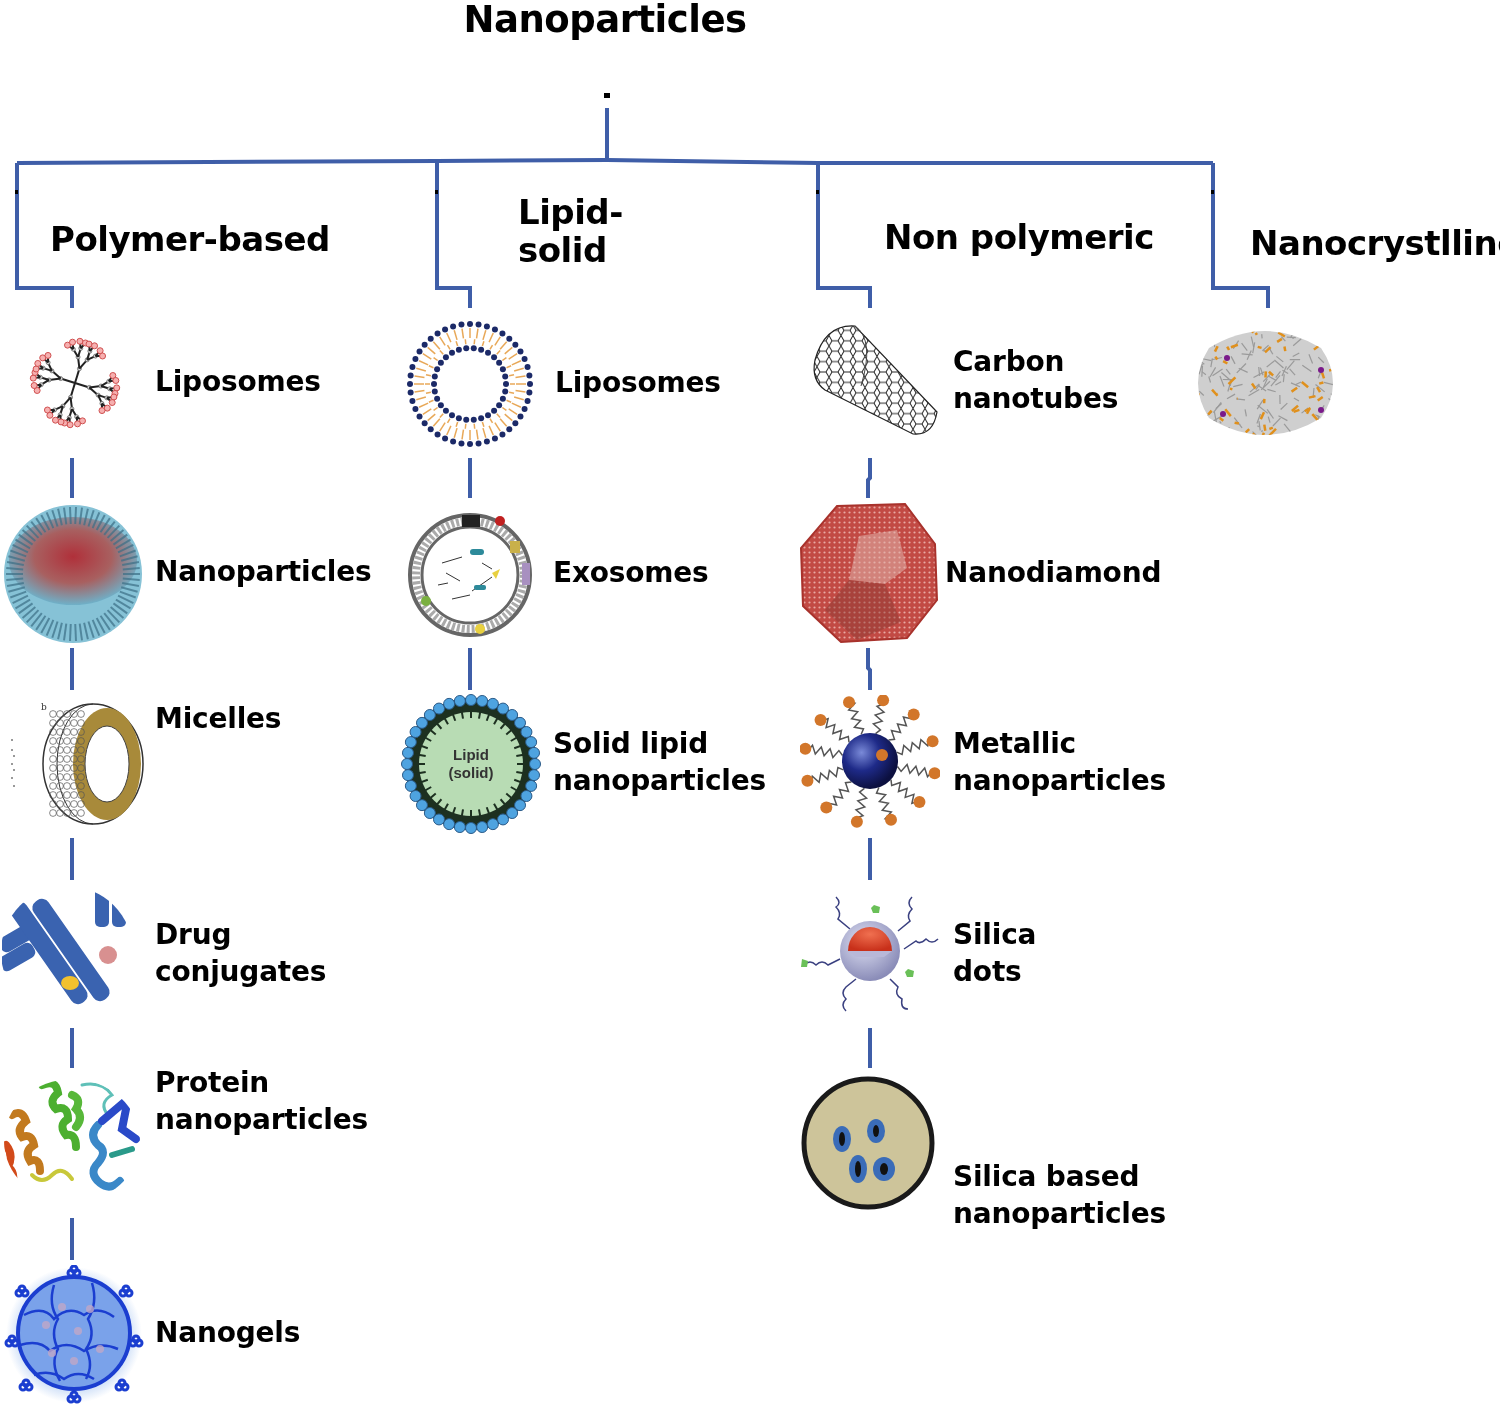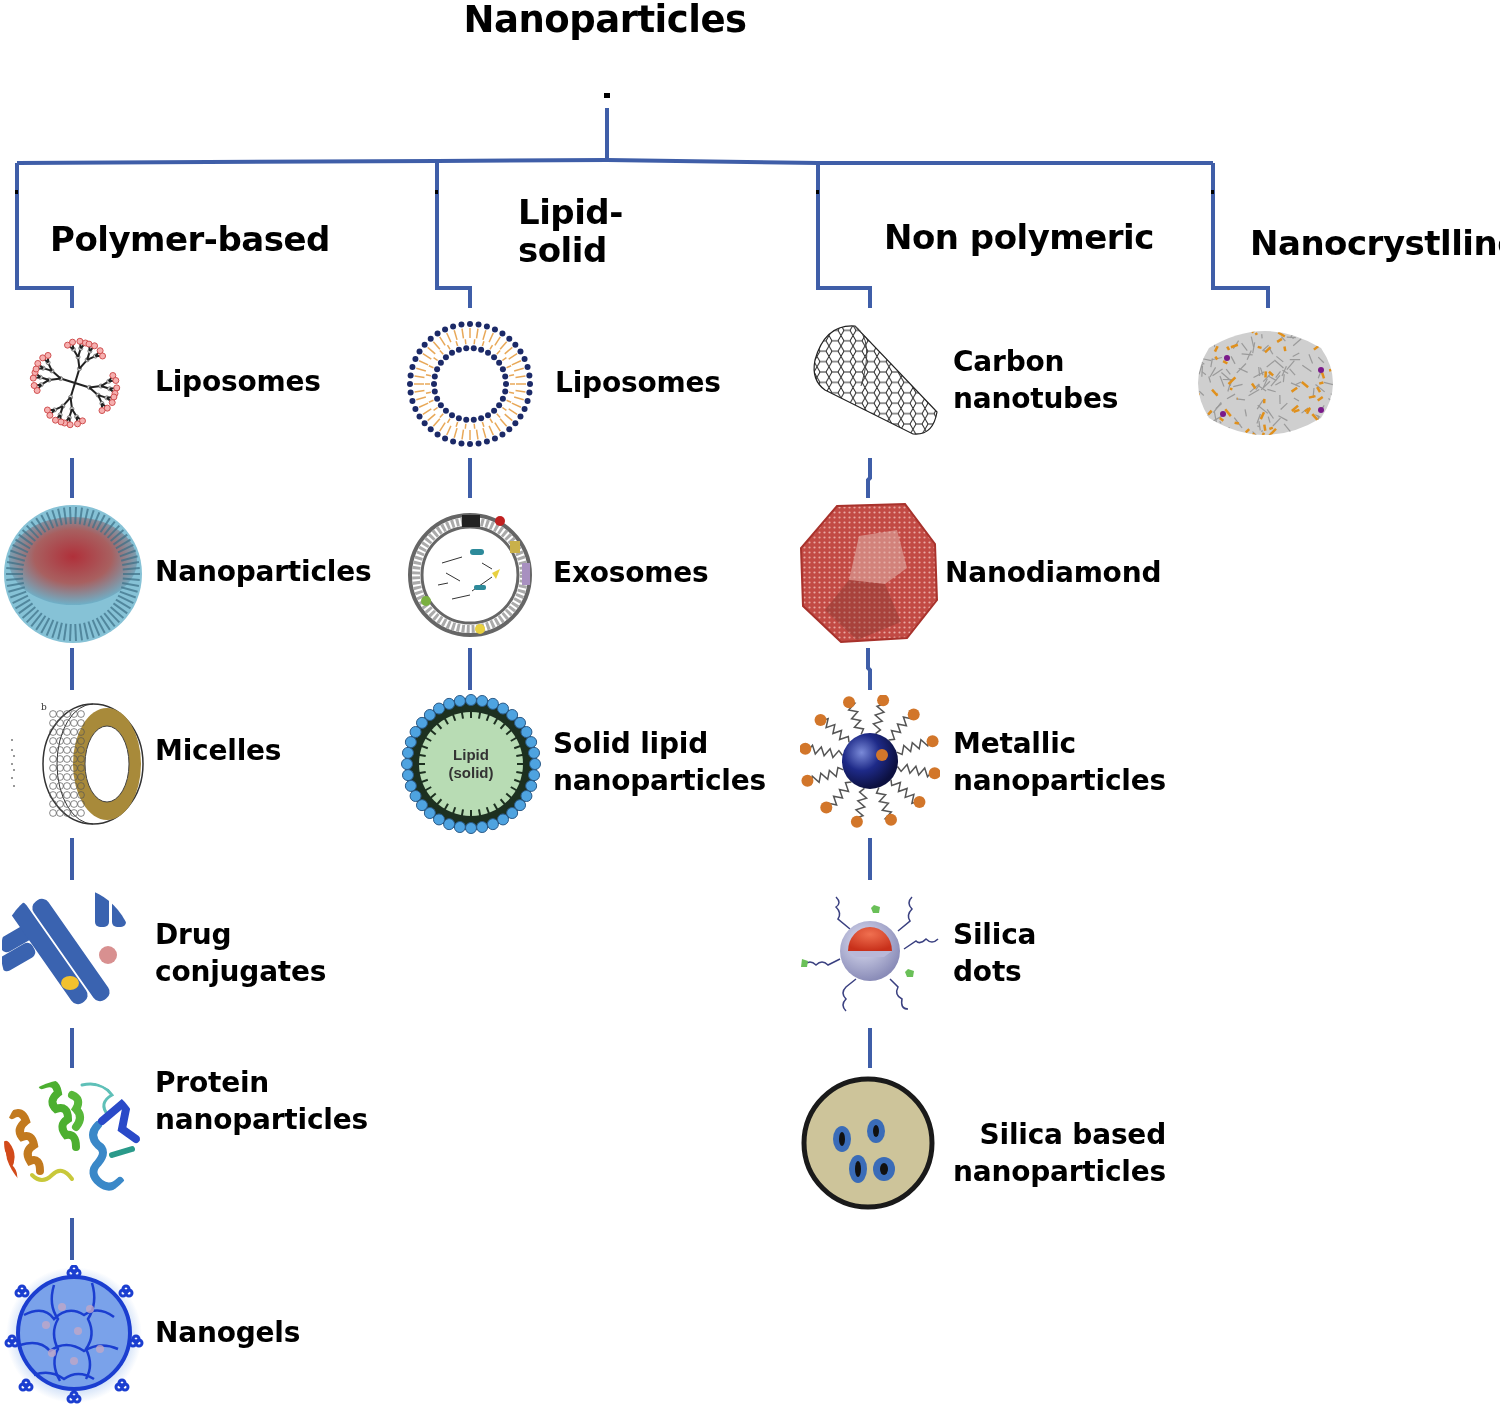--- a/index.html
+++ b/index.html
@@ -345,21 +345,21 @@
   <g fill="#777">
       <circle cx="7" cy="42" r="1"></circle>
       <circle cx="7" cy="52" r="1"></circle>
       <circle cx="9" cy="58" r="1"></circle>
       <circle cx="7" cy="66" r="1"></circle>
       <circle cx="9" cy="72" r="1"></circle>
       <circle cx="7" cy="80" r="1"></circle>
       <circle cx="9" cy="88" r="1"></circle>
     </g>
 </svg>
-<div class="abs lbl" style="left:155px; top:732px;">Micelles</div>
+<div class="abs lbl" style="left:155px; top:700px;">Micelles</div>
 
 <svg class="icon" style="left:2px; top:885px;" width="130" height="135" viewBox="0 0 130 135">
   <defs>
       <clipPath id="dcClip">
         <circle cx="65" cy="67" r="66"></circle>
       </clipPath>
     </defs>
   <g clip-path="url(#dcClip)" fill="#3a63b0">
     <rect x="-4" y="45" width="38" height="16" rx="6" transform="rotate(-30 15 53)"></rect>
     <rect x="-4" y="64" width="38" height="16" rx="6" transform="rotate(-30 15 72)"></rect>
@@ -825,21 +825,21 @@
     <ellipse cx="58" cy="96" rx="9" ry="14"></ellipse>
       <ellipse cx="84" cy="96" rx="11" ry="12"></ellipse>
   </g>
   <g fill="#111">
     <ellipse cx="42" cy="66" rx="3" ry="7"></ellipse>
       <ellipse cx="76" cy="58" rx="3" ry="6"></ellipse>
     <ellipse cx="58" cy="96" rx="3" ry="8"></ellipse>
       <ellipse cx="84" cy="96" rx="4" ry="6"></ellipse>
   </g>
 </svg>
-<div class="abs lbl" style="left:953px; top:1116px;text-align:right;">
+<div class="abs lbl" style="left:953px; top:1158px;">
   <div>Silica based</div>
   <div>nanoparticles</div>
 </div>
 
 <svg class="icon" style="left:1195px; top:318px;" width="145" height="130" viewBox="0 0 145 130">
   <defs>
       <clipPath id="ncClip">
         <path d="M14 30 Q70 -4 126 30 Q150 65 126 100 Q70 134 14 100 Q-8 65 14 30 Z"></path>
       </clipPath>
     </defs>

